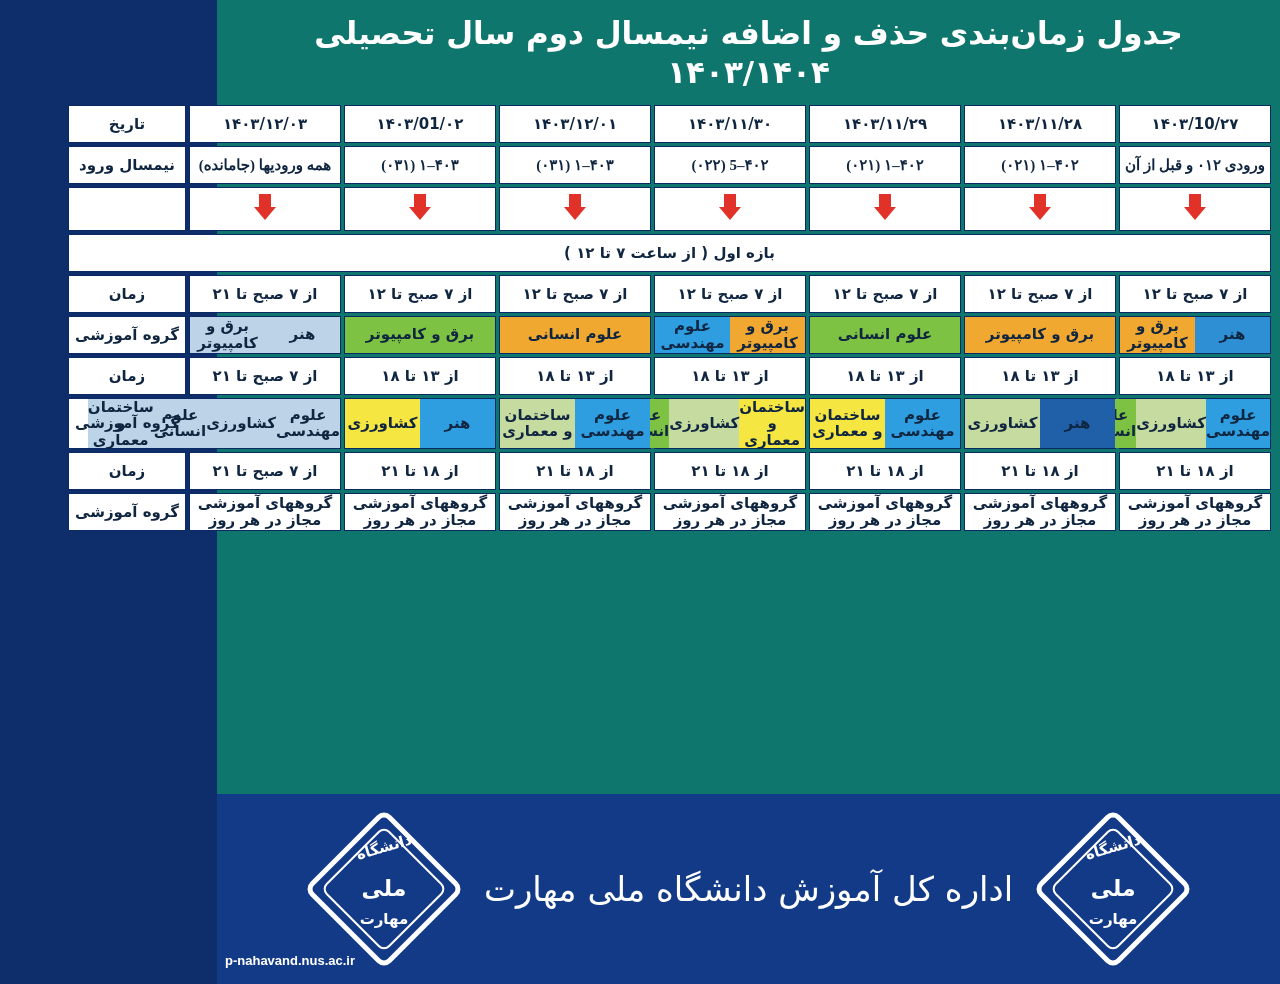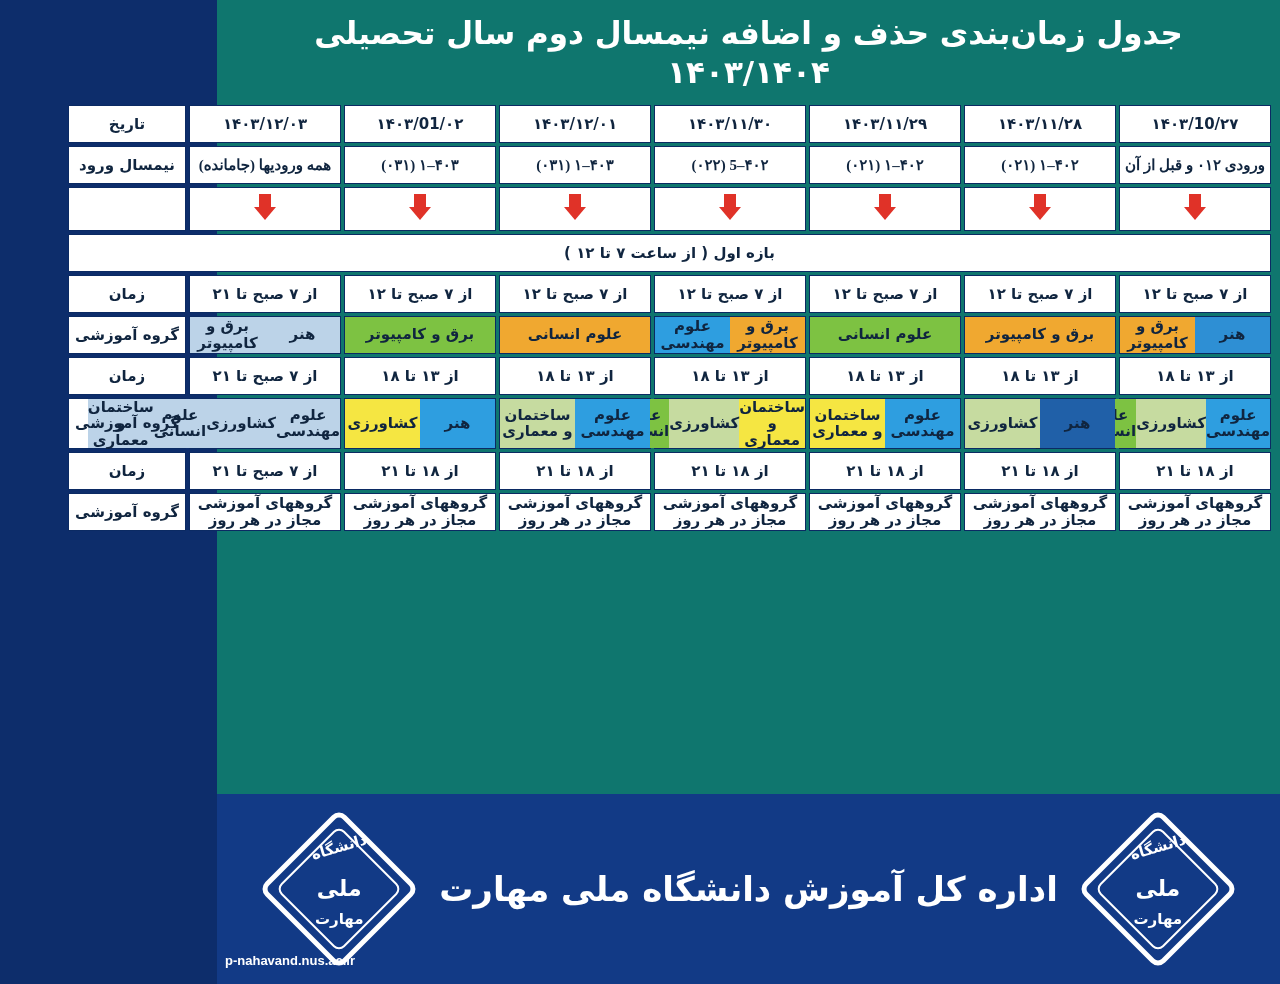--- a/index.html
+++ b/index.html
@@ -170,21 +170,21 @@
     height: 190px;
     background: #123a86;
     display: flex;
     align-items: center;
     justify-content: center;
     gap: 26px;
   }
   .footer-text {
     color: #ffffff;
     font-size: 34px;
-    font-weight: bold;
+    font-weight: normal;
     text-align: right;
   }
   .logo {
     width: 148px;
     height: 150px;
     position: relative;
     flex: 0 0 auto;
   }
   .logo .diamond {
     position: absolute;

